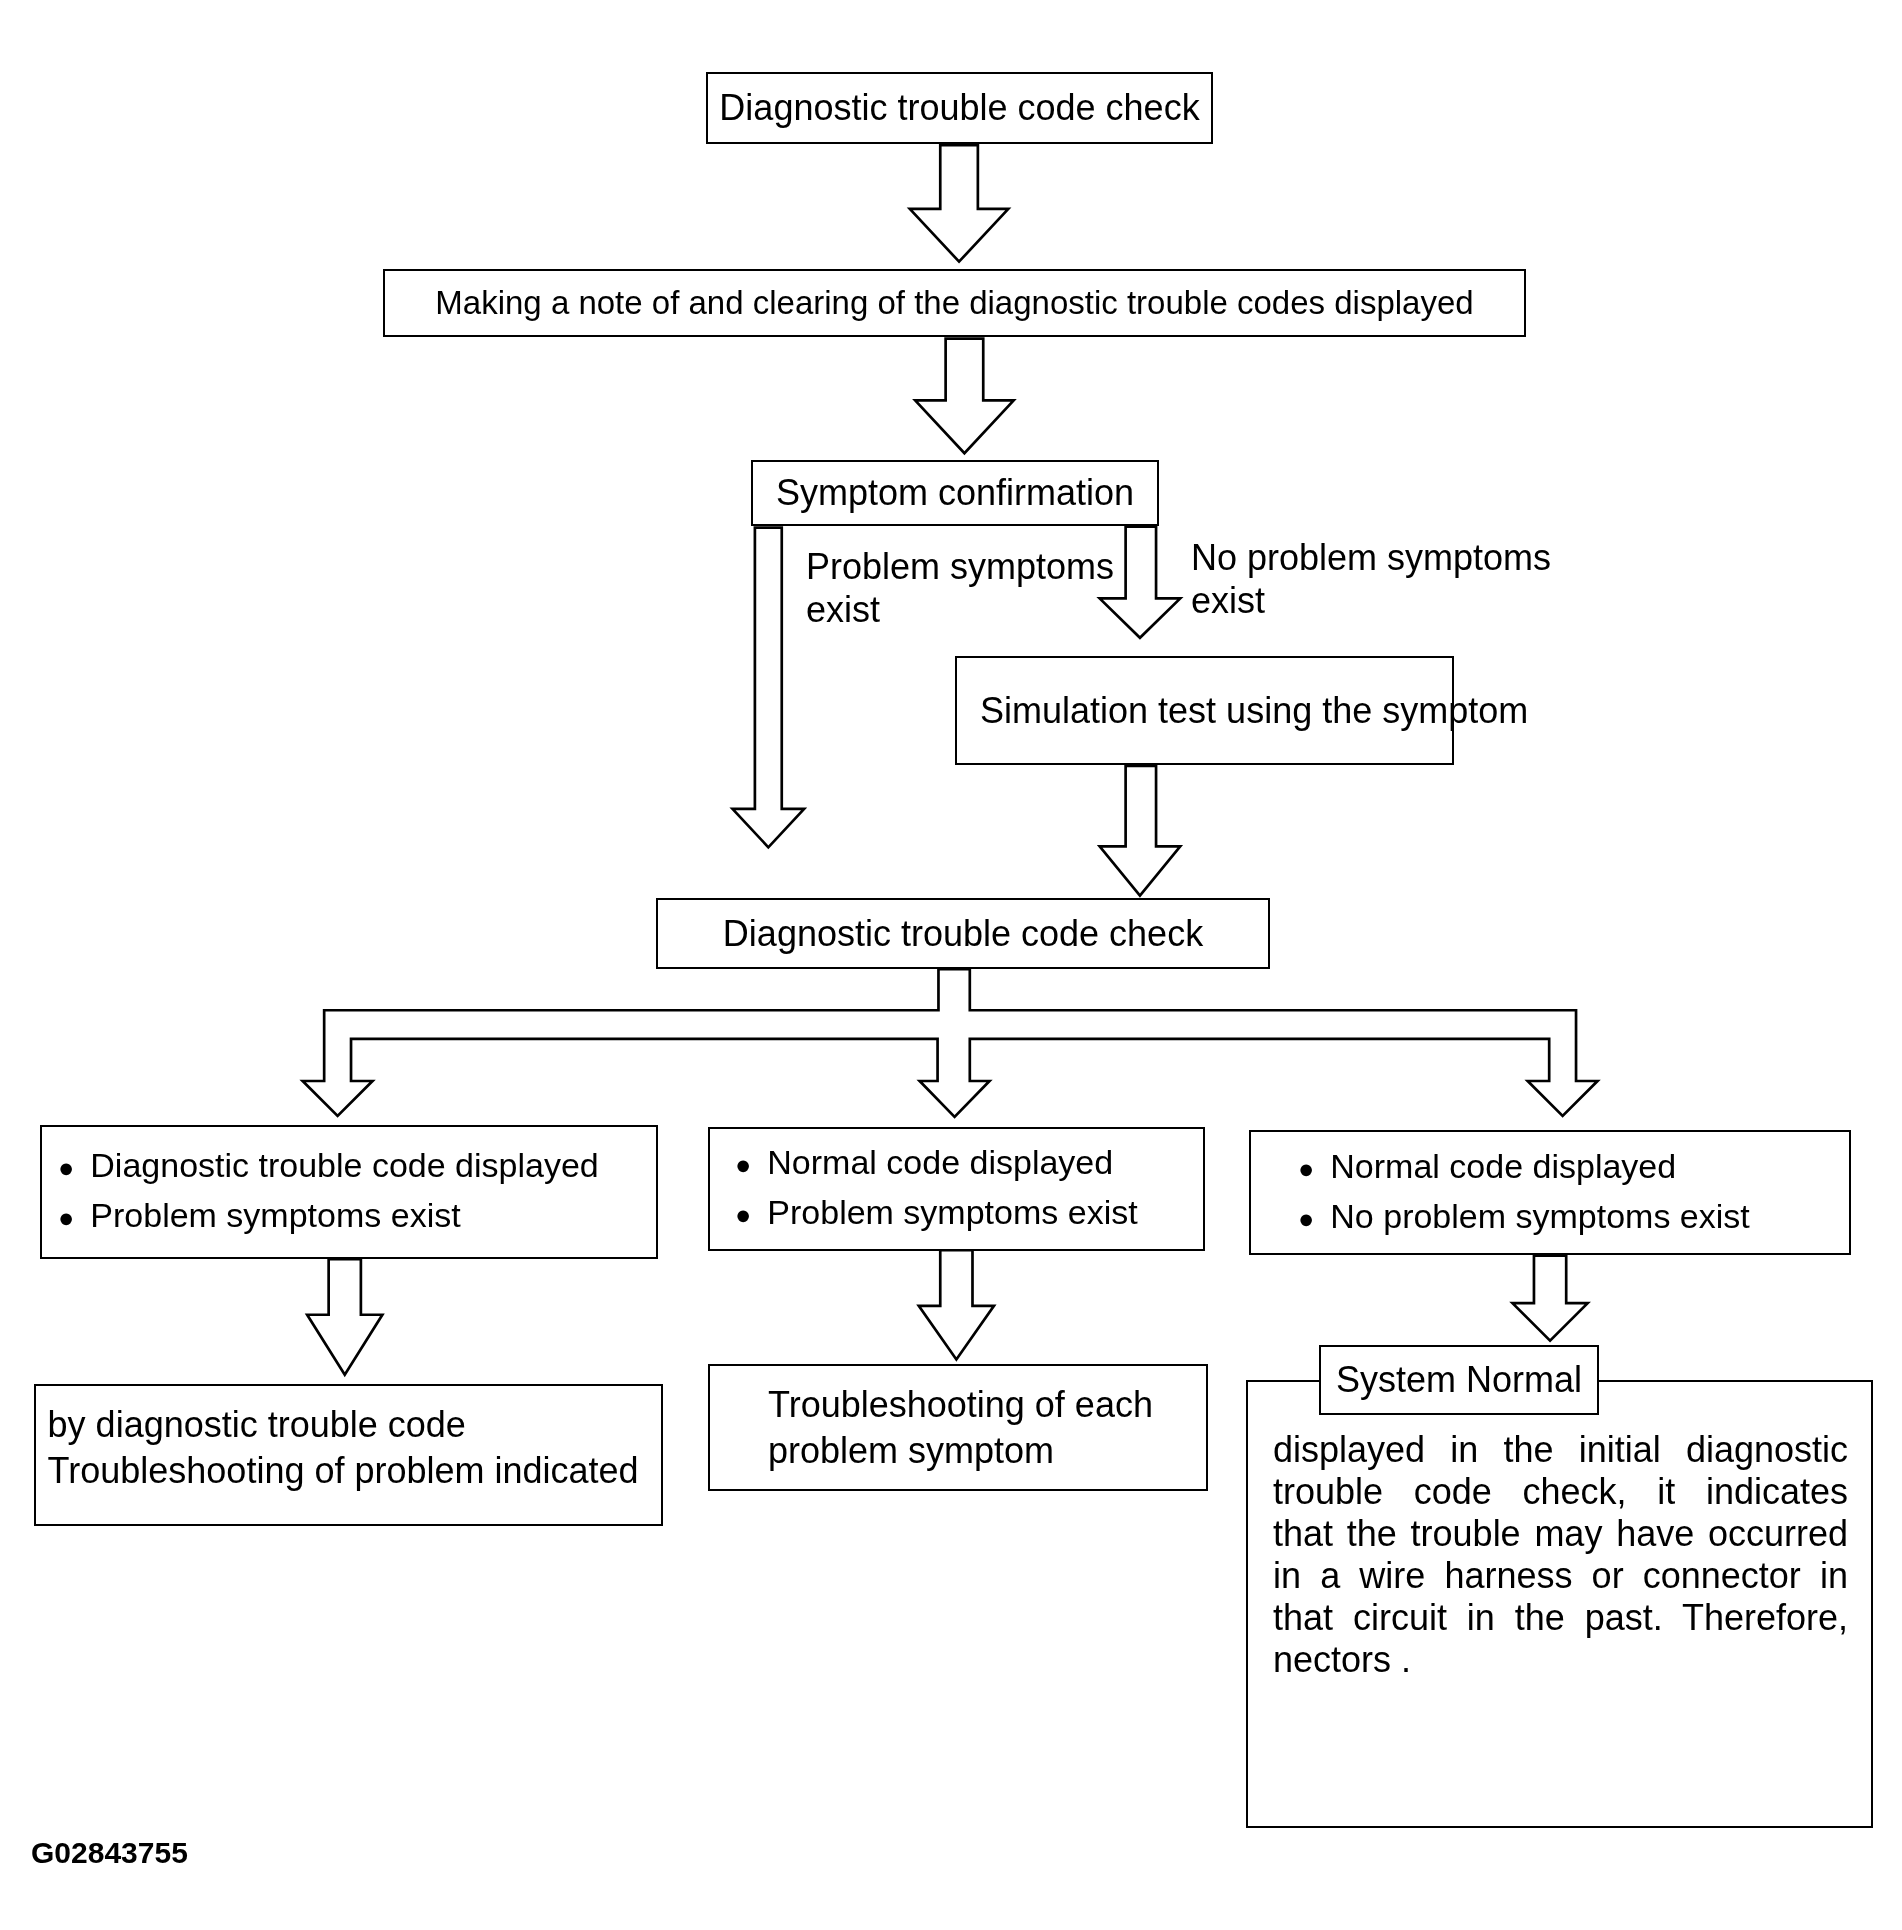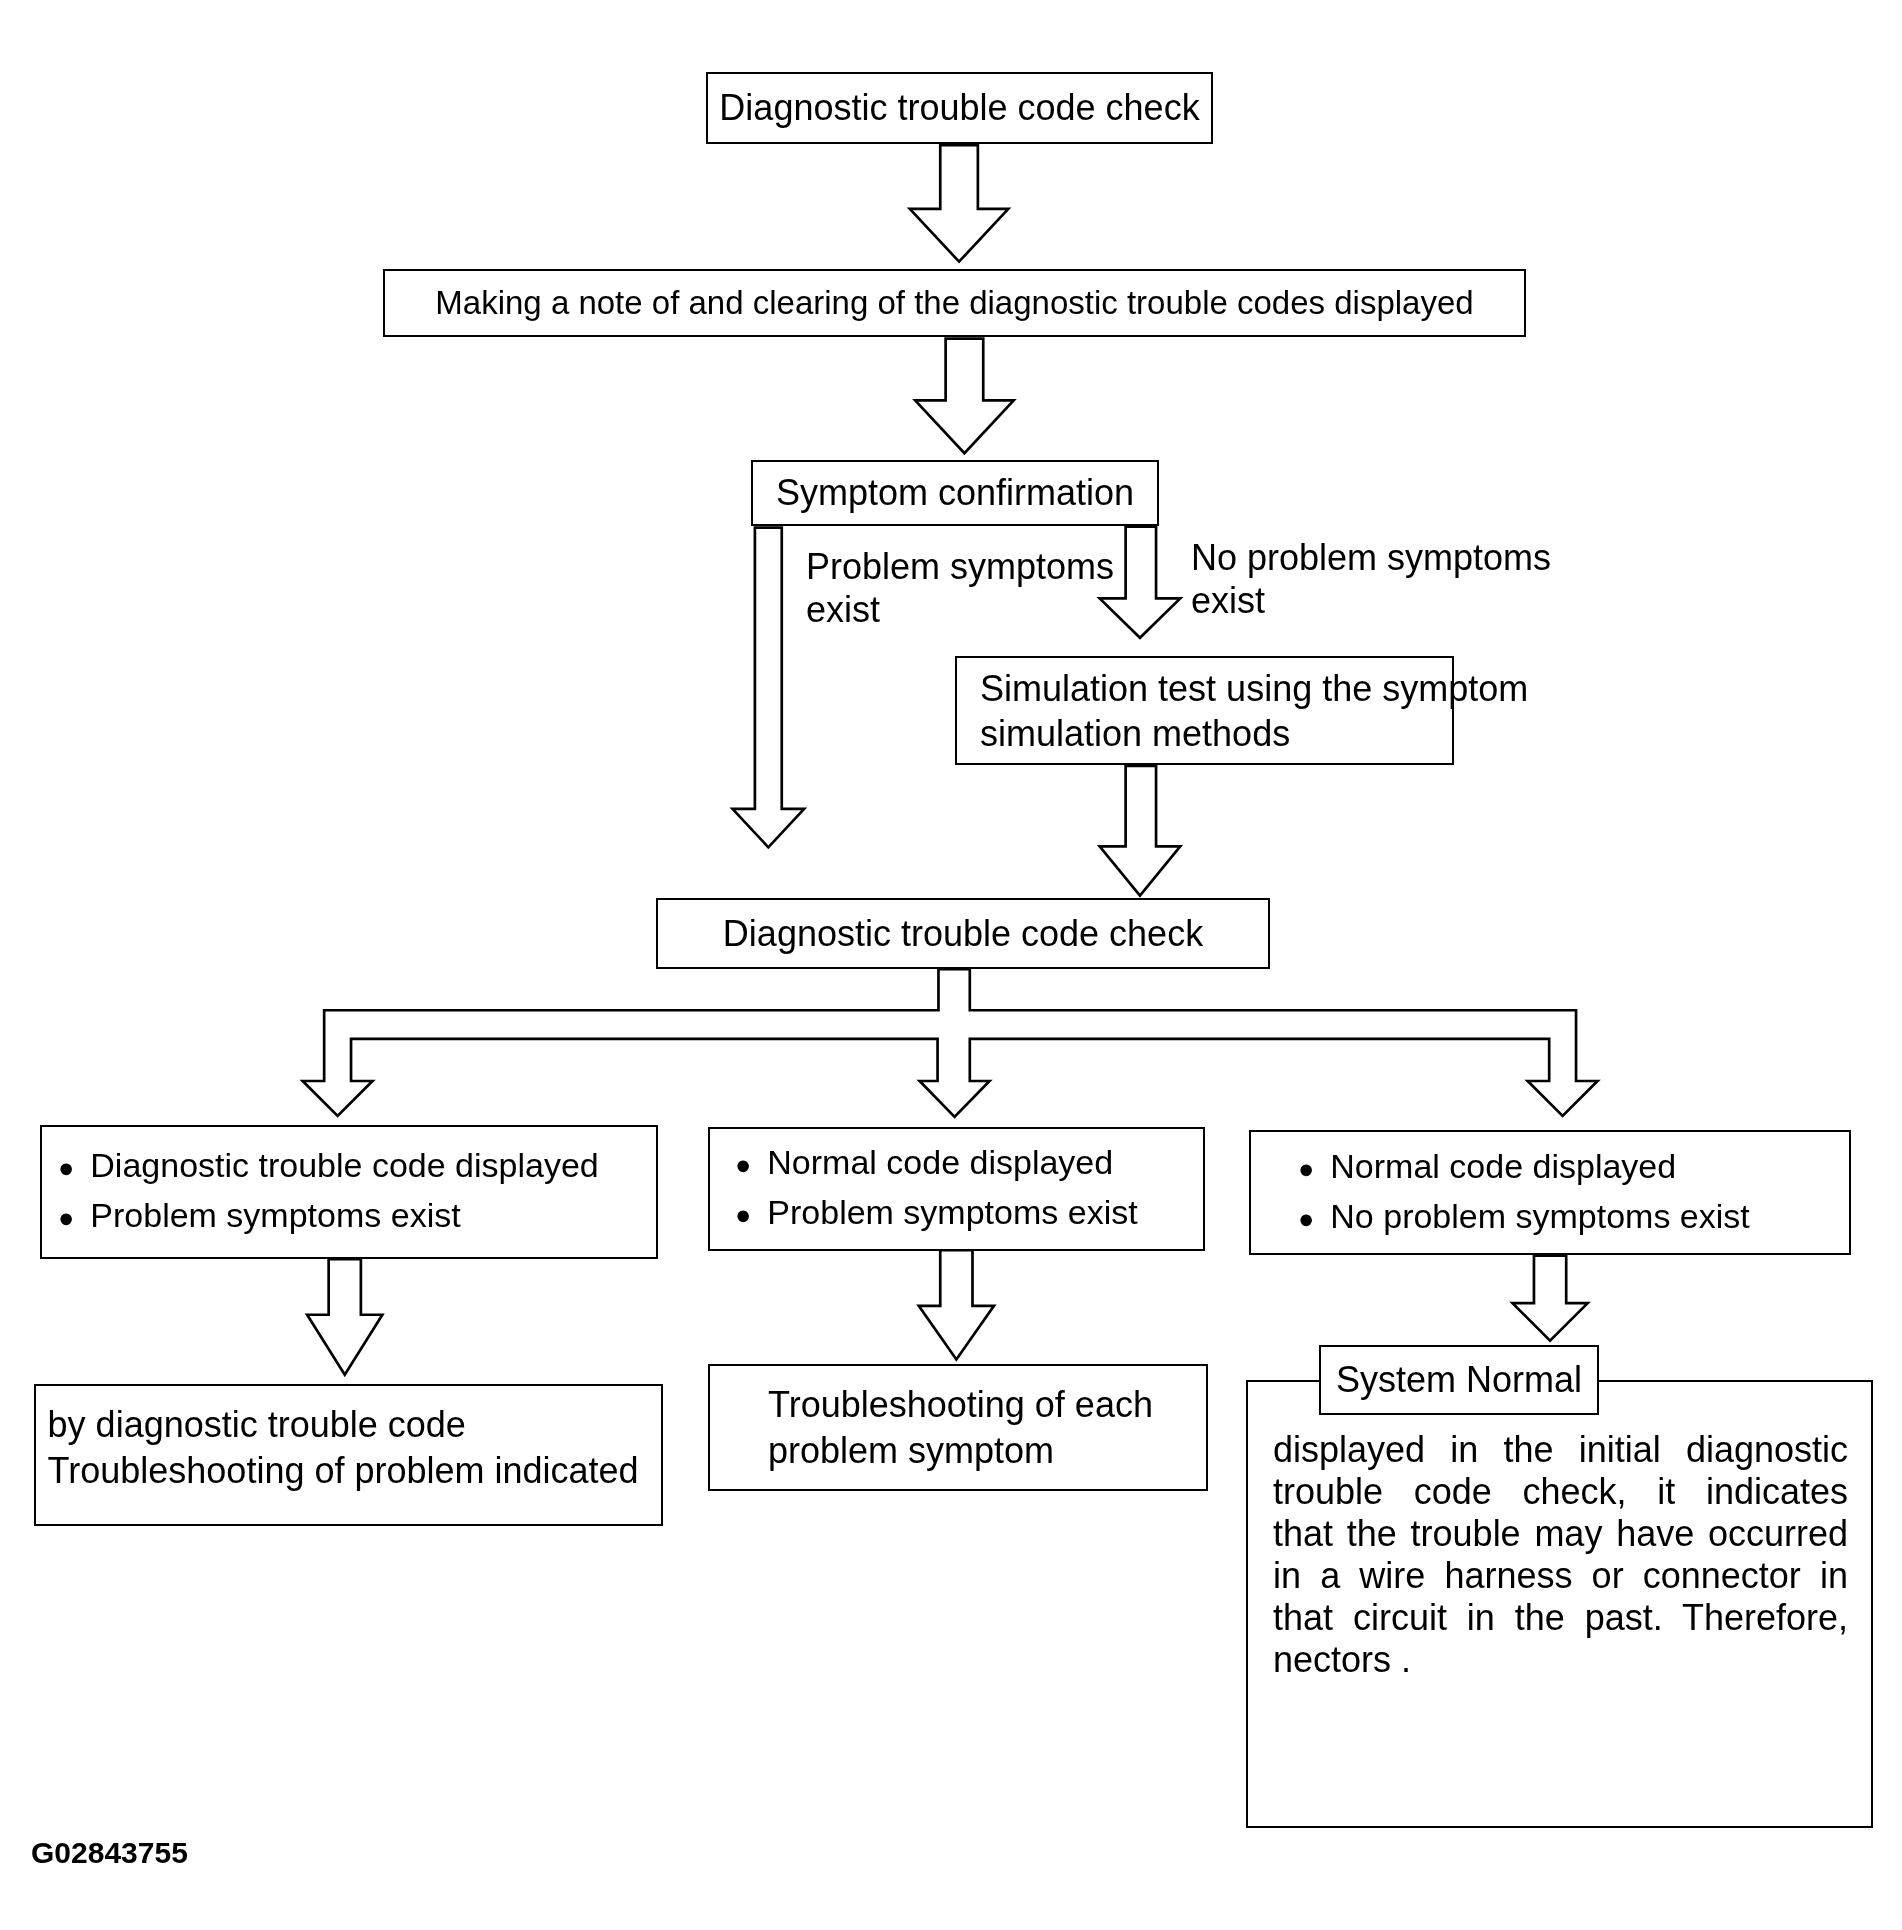--- a/index.html
+++ b/index.html
@@ -112,21 +112,20 @@
     <div class="line">exist</div>
   </div>
 
   <div class="edge-label edge-label-right">
     <div class="line">No problem symptoms</div>
     <div class="line">exist</div>
   </div>
 
   <div class="fc-box box-d">
     <div class="line">Simulation test using the symptom</div>
-    <div class="line">simulation methods</div>
   </div>
 
   <div class="fc-box box-e center">
     <span class="line">Diagnostic trouble code check</span>
   </div>
 
   <div class="fc-box box-f">
     <div class="bullet-row">
       <span class="bullet">●</span>
       <span class="line">Diagnostic trouble code displayed</span>

